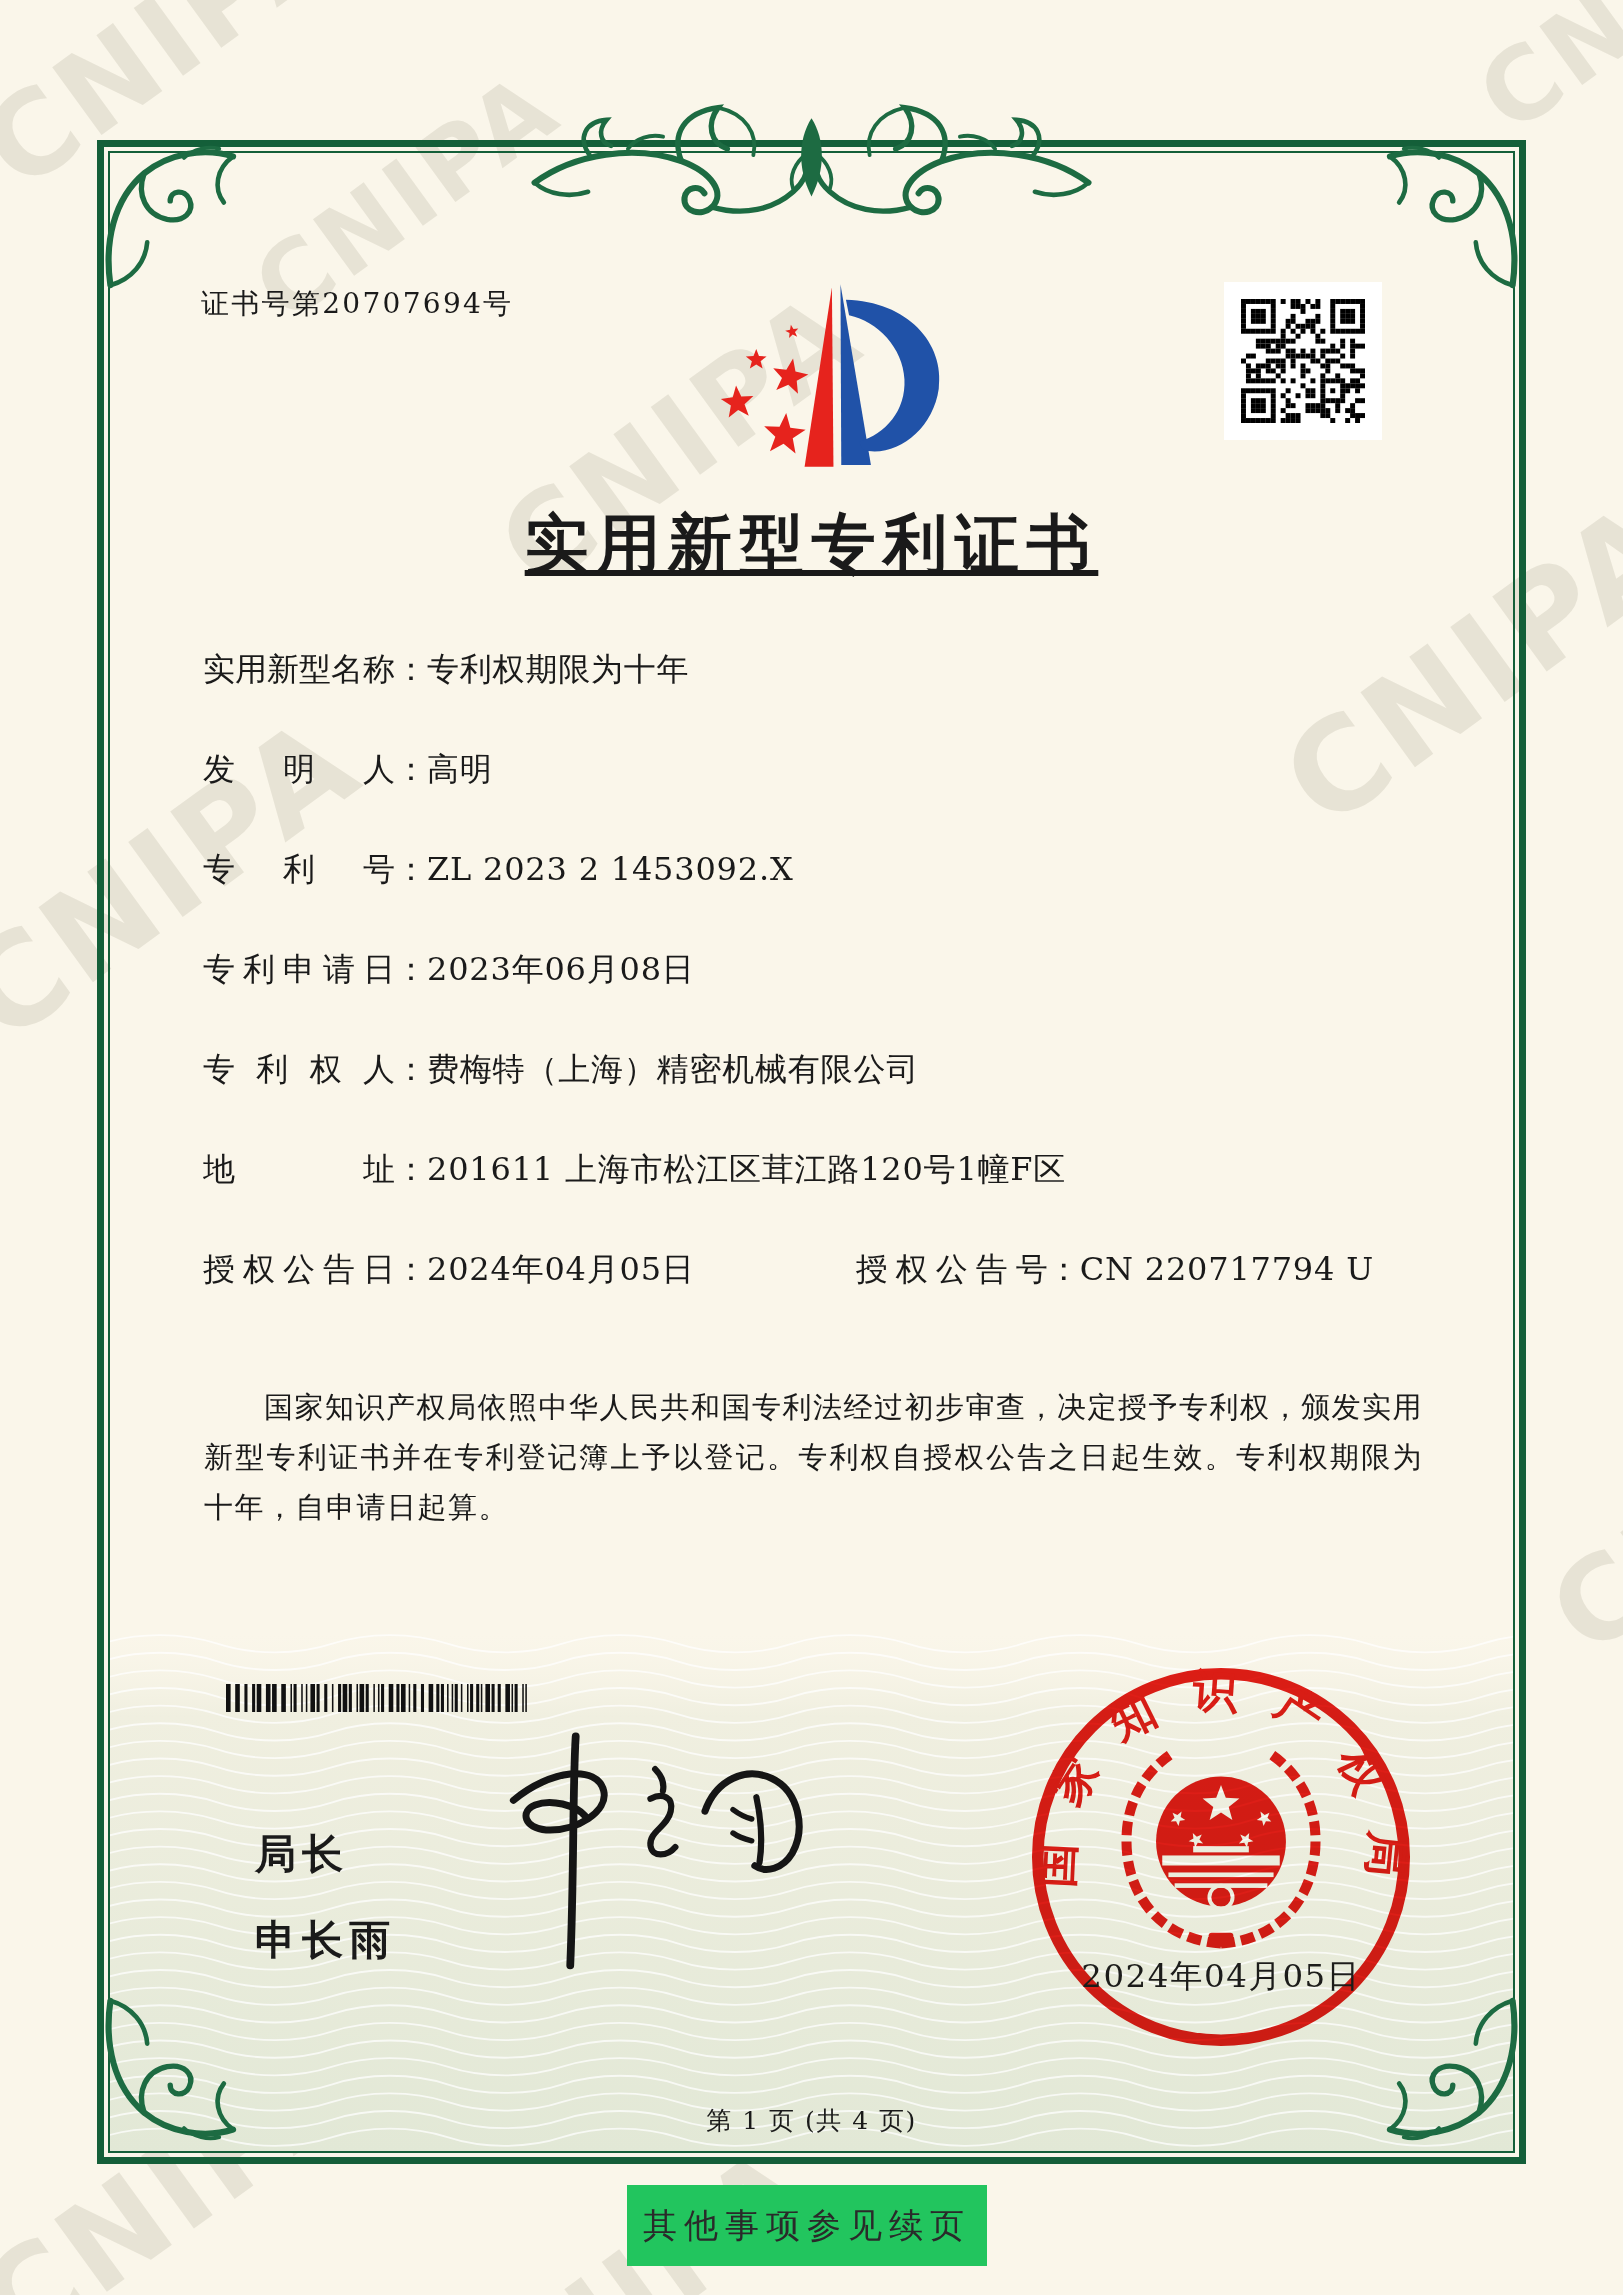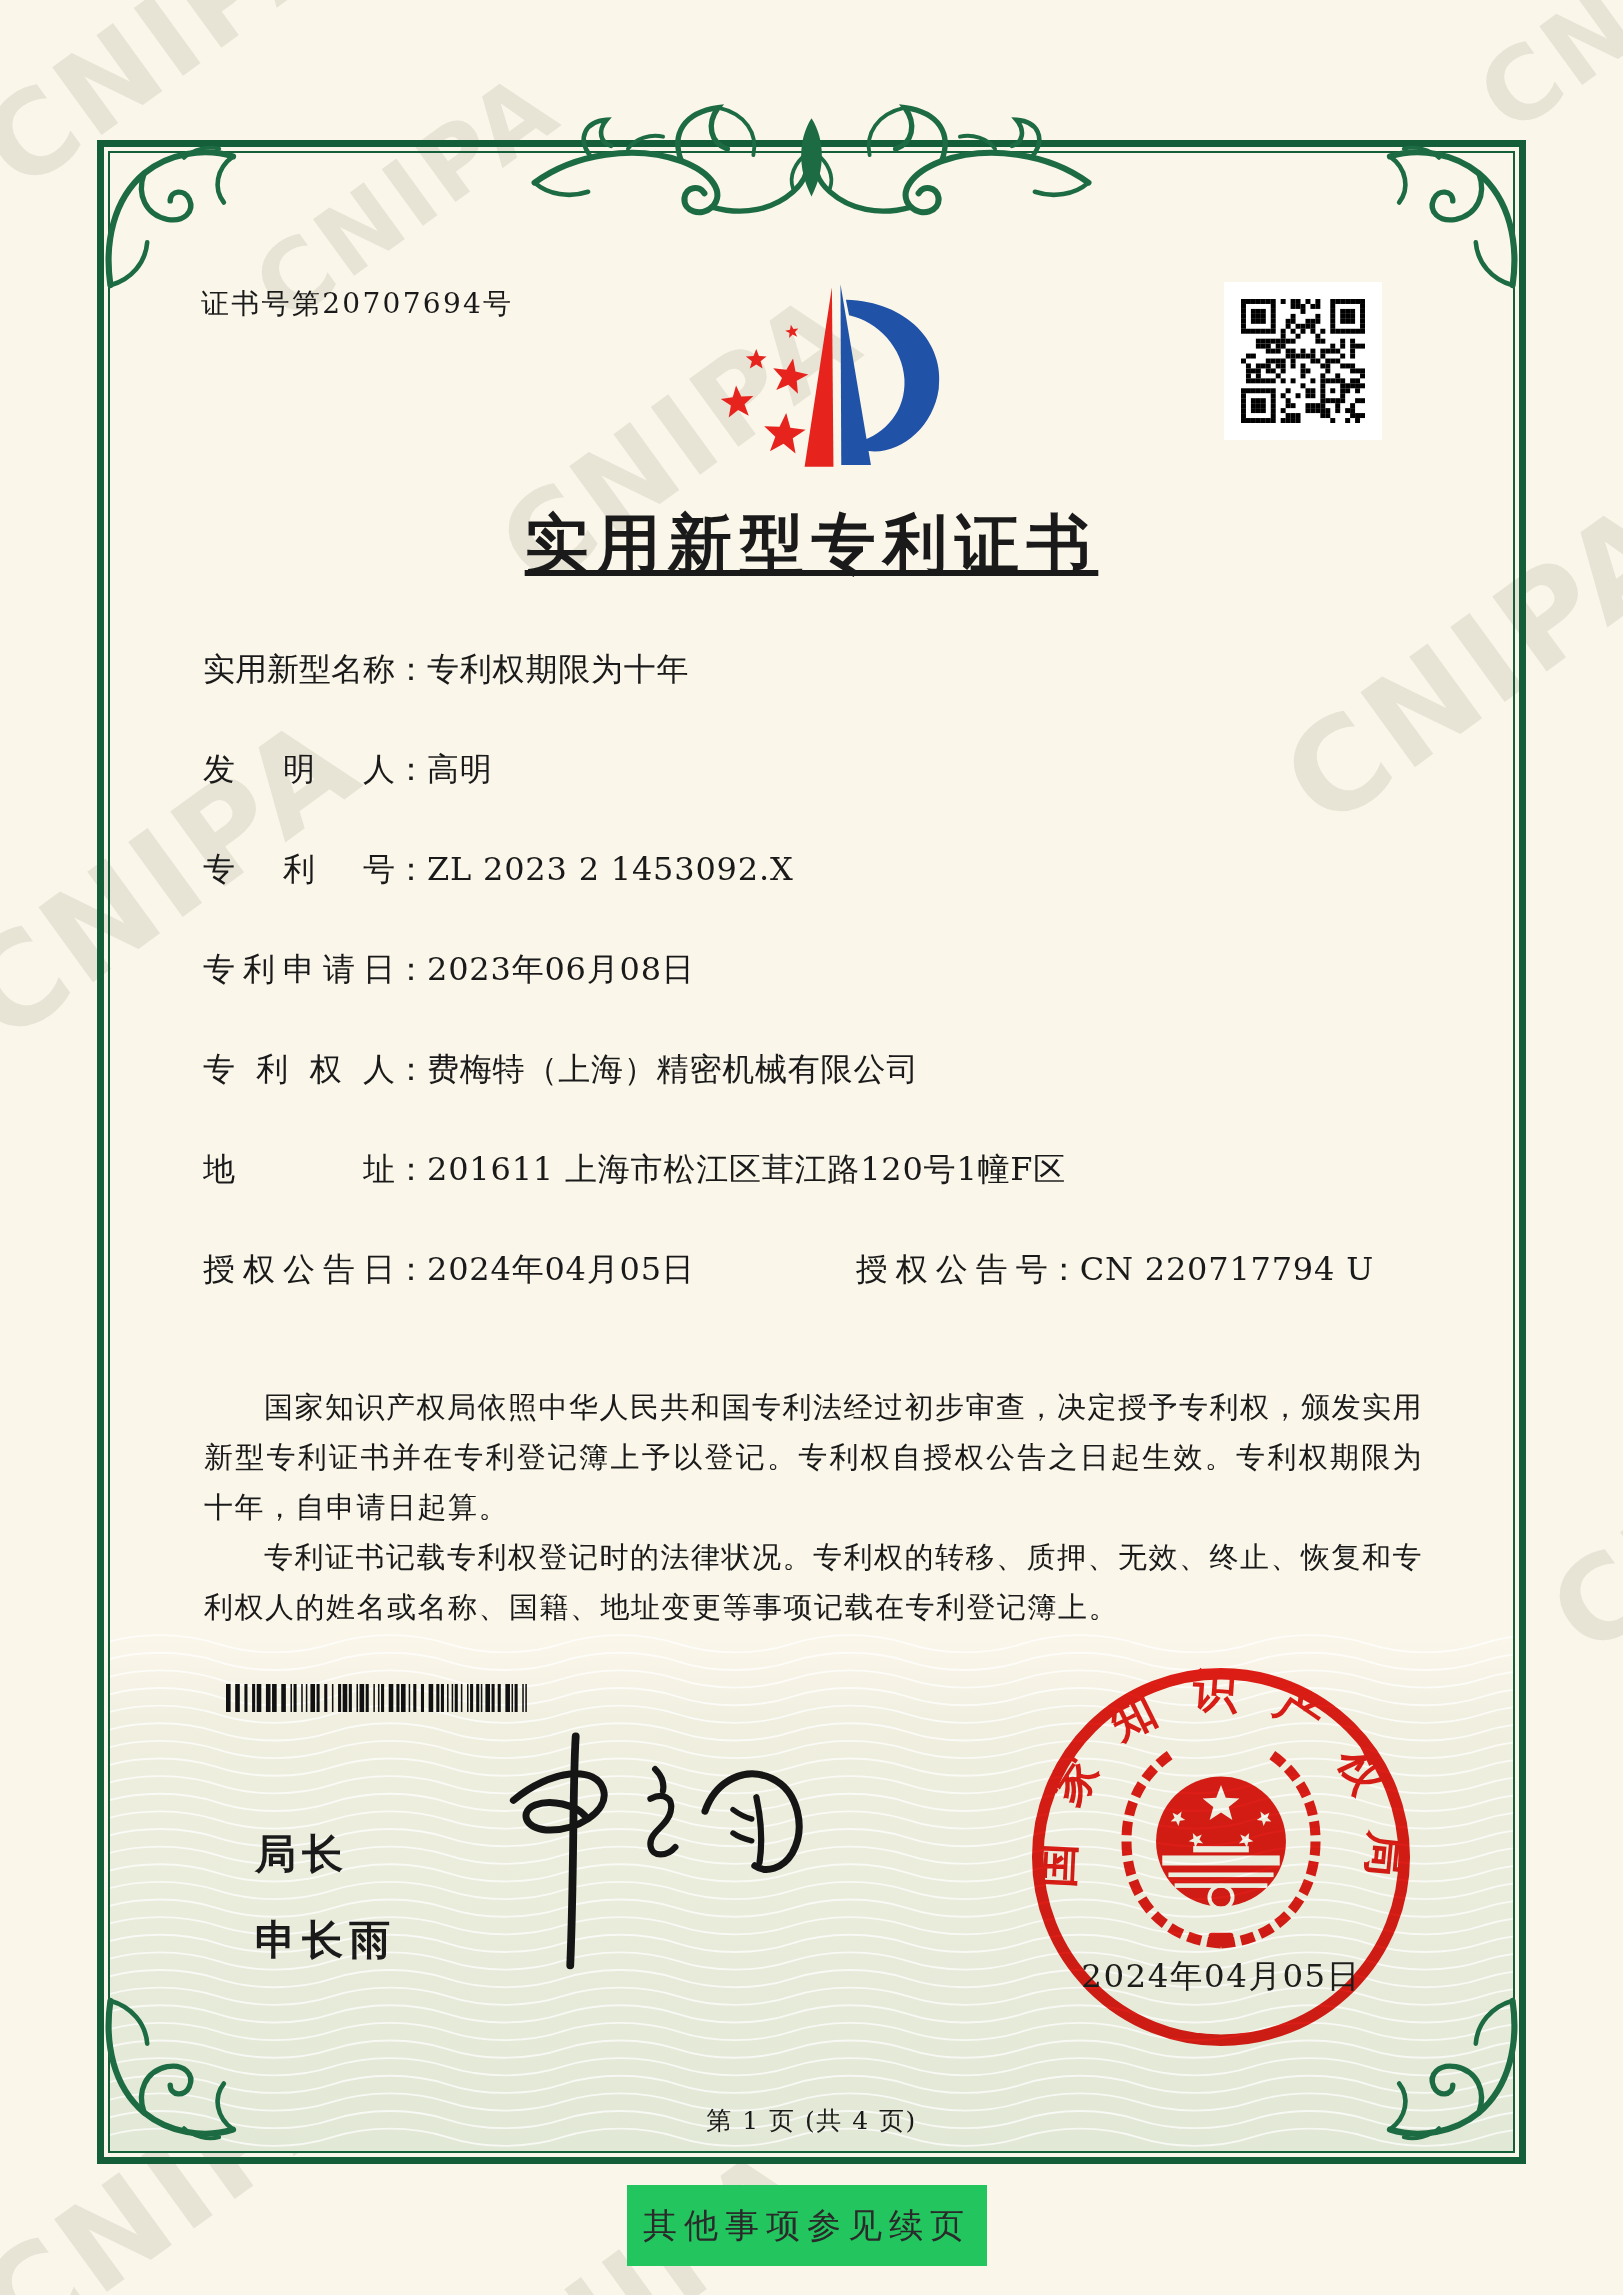--- a/index.html
+++ b/index.html
@@ -514,21 +514,20 @@
       <span class="pair2">
         <span class="lbl">授权公告号</span>
           <span class="colon">：</span>
           <span class="val">CN 220717794 U</span>
       </span>
     </div>
   </div>
 
   <div class="paras">
     <p>国家知识产权局依照中华人民共和国专利法经过初步审查，决定授予专利权，颁发实用新型专利证书并在专利登记簿上予以登记。专利权自授权公告之日起生效。专利权期限为十年，自申请日起算。</p>
-    <p>专利证书记载专利权登记时的法律状况。专利权的转移、质押、无效、终止、恢复和专利权人的姓名或名称、国籍、地址变更等事项记载在专利登记簿上。</p>
   </div>
 
   <svg id="barcode" class="barcode" viewBox="0 0 400 37" preserveAspectRatio="none">
       <rect x="0" y="0" width="6" height="37" fill="#111111"></rect>
       <rect x="12" y="0" width="6" height="37" fill="#111111"></rect>
       <rect x="24" y="0" width="4" height="37" fill="#111111"></rect>
       <rect x="34" y="0" width="4" height="37" fill="#111111"></rect>
       <rect x="40" y="0" width="6" height="37" fill="#111111"></rect>
       <rect x="52" y="0" width="6" height="37" fill="#111111"></rect>
       <rect x="60" y="0" width="6" height="37" fill="#111111"></rect>

